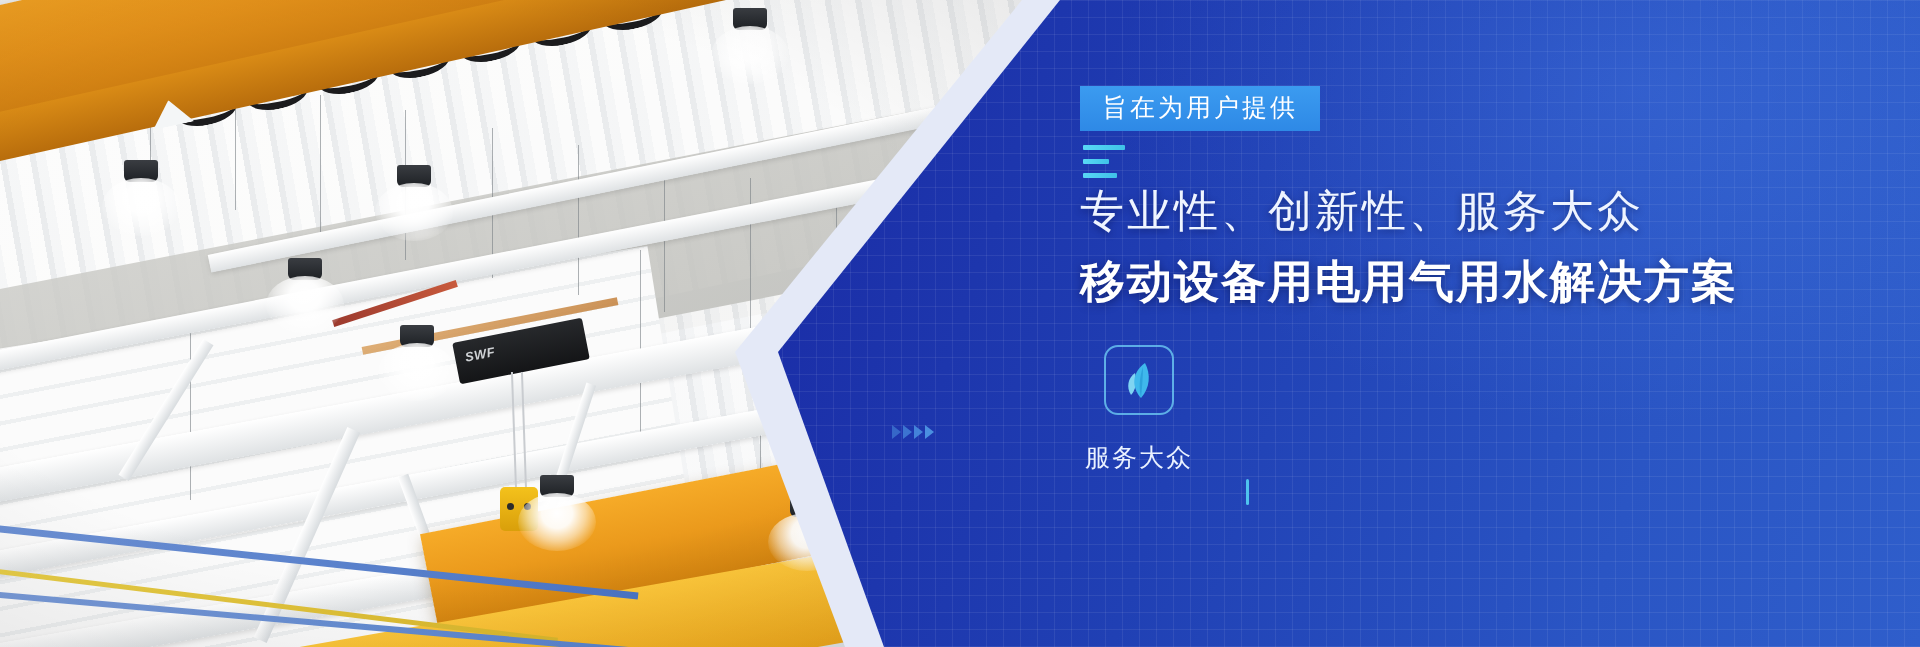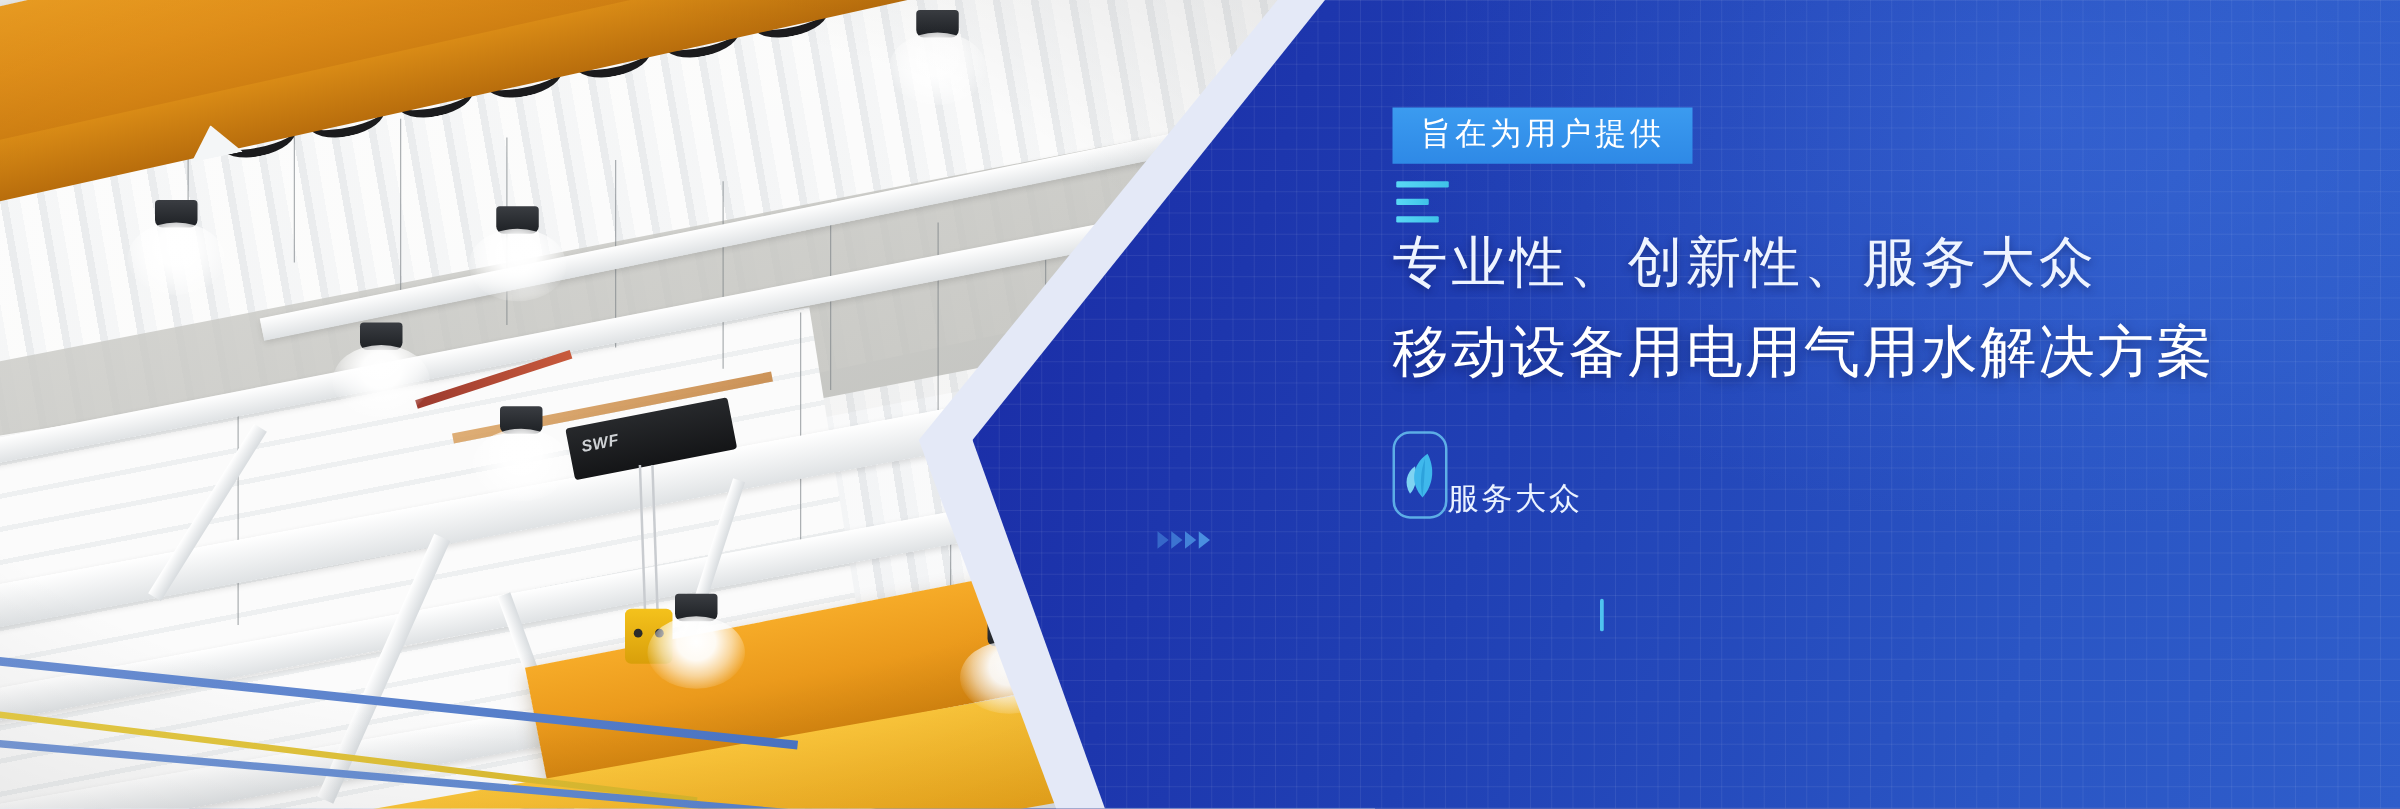--- a/index.html
+++ b/index.html
@@ -201,21 +201,21 @@
   }
   .blue-sheen {
     position:absolute; inset:0; width:1920px; height:647px;
     background:radial-gradient(ellipse 760px 480px at 1640px 90px,
       rgba(90,150,255,.22) 0%, rgba(90,150,255,0) 70%);
     clip-path:polygon(1060px 0, 1920px 0, 1920px 647px, 884px 647px,
                       778px 352px, 1060px 0);
   }
 
   
-  .content { position:absolute; left:1114px; top:0; width:760px; height:486px; }
+  .content { position:absolute; left:1080px; top:0; width:760px; height:486px; }
 
   .tag {
     position:absolute; left:0; top:86px;
     background:linear-gradient(180deg,#3b9bf0,#2e89e6);
     padding:9px 22px 11px 22px;
     color:#ffffff; font-size:25px; letter-spacing:3px; line-height:1;
     white-space:nowrap;
   }
 
   .deco { position:absolute; left:3px; top:145px; width:60px; }
@@ -228,27 +228,27 @@
   .deco span:nth-child(3){ width:34px; }
 
   .h-line1 {
     position:absolute; left:0; top:183px;
     font-size:44px; letter-spacing:3px; line-height:1.28;
     color:#eef4ff; white-space:nowrap;
     text-shadow:0 2px 7px rgba(0,10,60,.45);
   }
   .h-line2 {
     position:absolute; left:0; top:253px;
-    font-size:45px; font-weight:normal; letter-spacing:2px; line-height:1.28;
+    font-size:45px; font-weight:bold; letter-spacing:2px; line-height:1.28;
     color:#ffffff; white-space:nowrap;
     text-shadow:0 2px 9px rgba(0,10,60,.5);
   }
 
   .features { position:absolute; left:0; top:345px; display:flex; align-items:flex-start; }
-  .feat { width:118px; display:flex; align-items:flex-end; }
+  .feat { width:118px; display:flex; flex-direction:column; align-items:center; }
   .feat-box {
     width:70px; height:70px; border:2px solid rgba(110,205,245,.78);
     border-radius:14px; display:flex; align-items:center; justify-content:center;
   }
   .feat-label {
     margin-top:26px; font-size:25px; letter-spacing:2px;
     color:#eaf2ff; white-space:nowrap;
   }
   .feat-sep {
     width:3px; height:26px; background:#4fc3ef; border-radius:2px;

